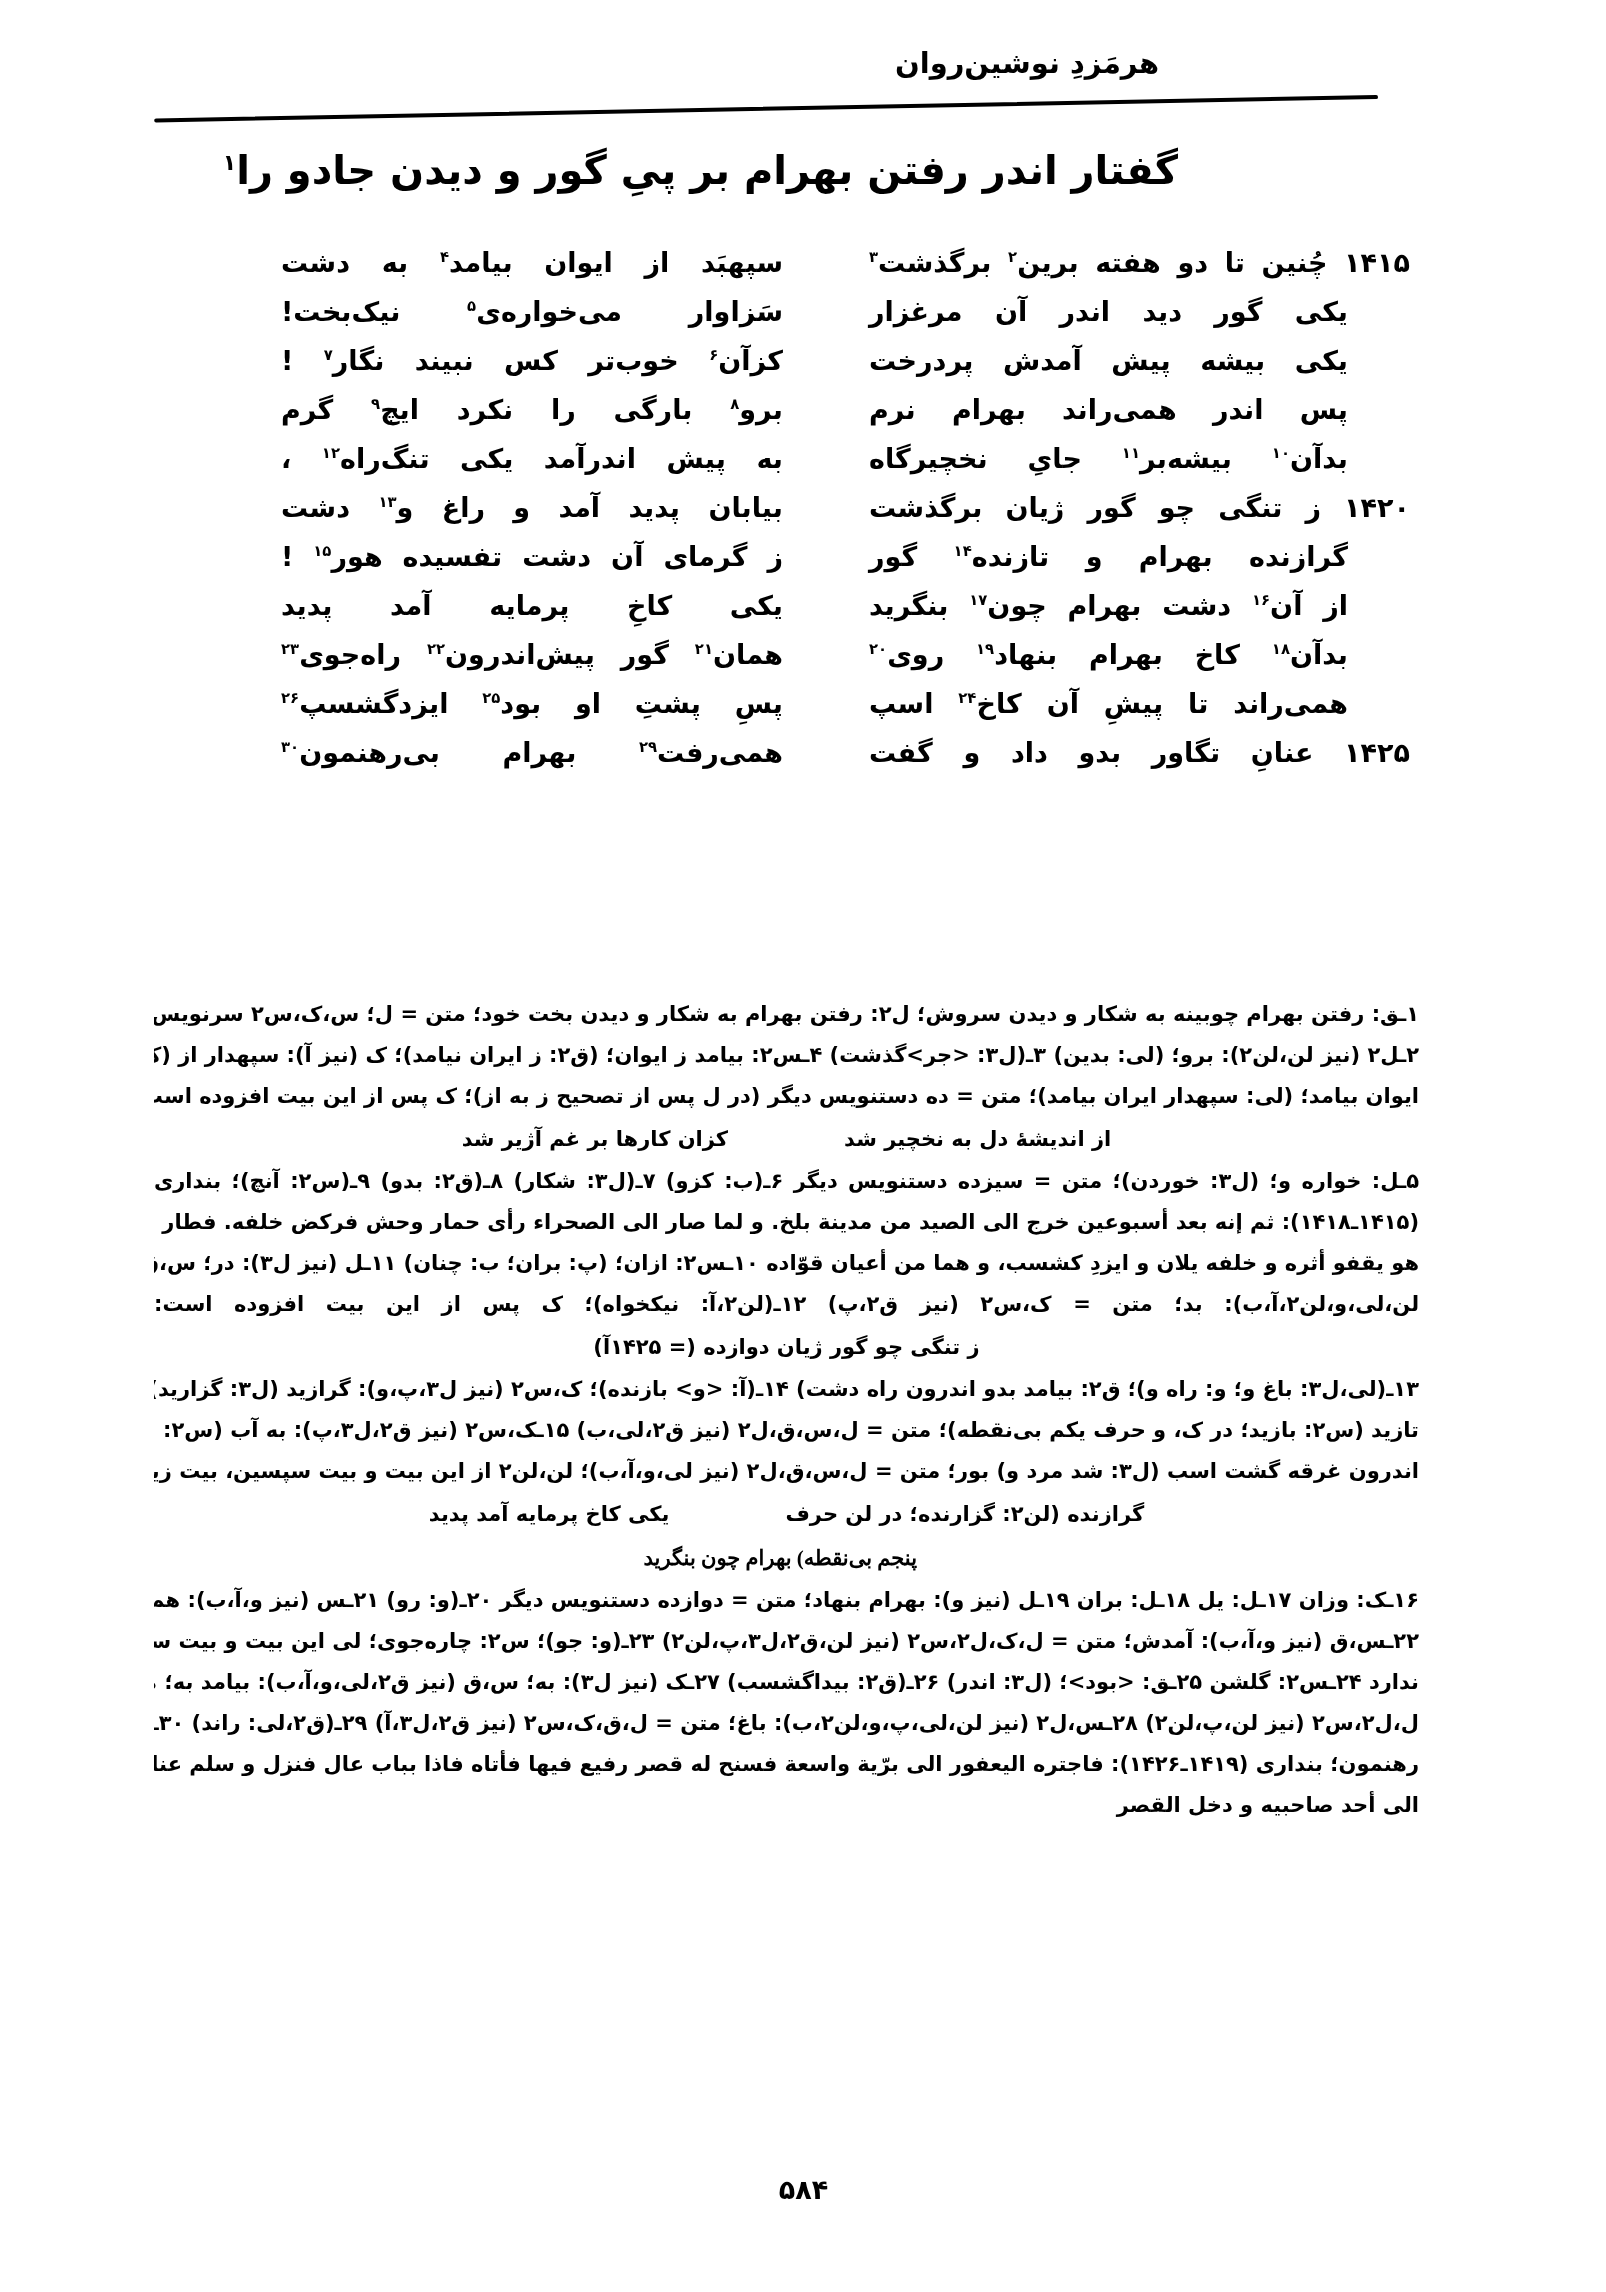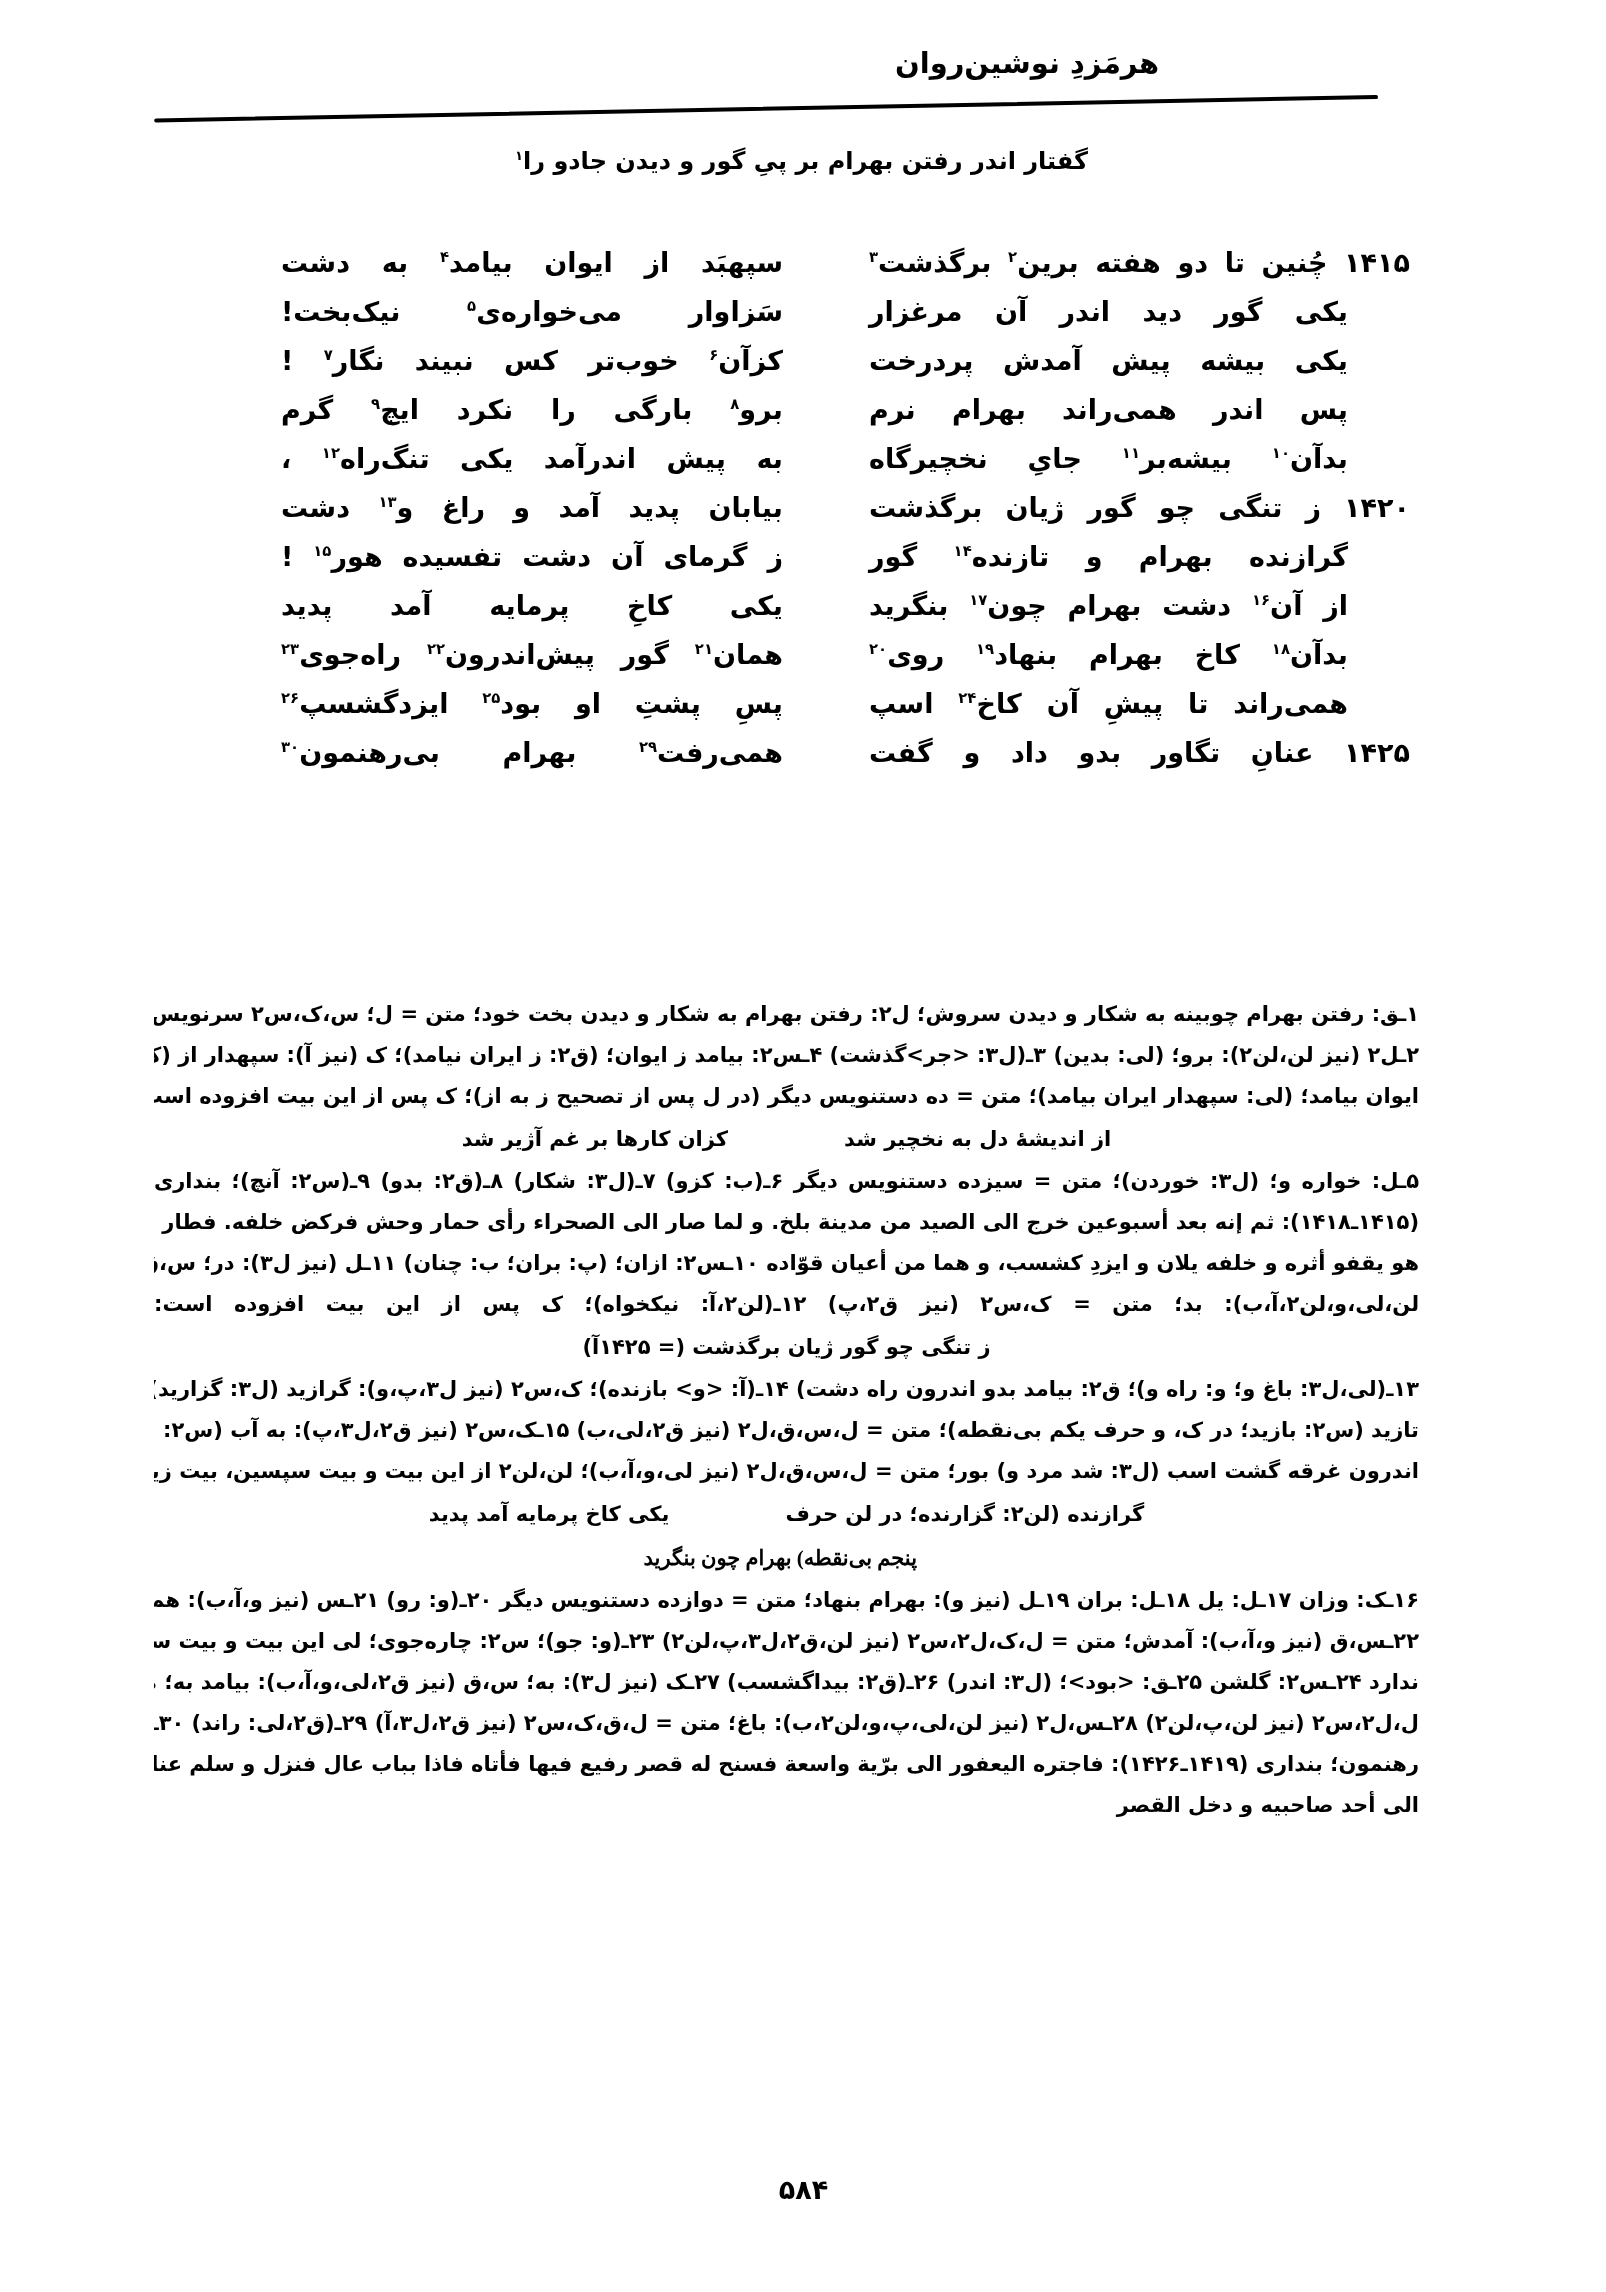--- a/index.html
+++ b/index.html
@@ -16,21 +16,21 @@
   }
   .head-rule {
     position: absolute; top: 95px; left: 154px; width: 1224px; height: 3.9px;
     background: #000; transform: rotate(-1.1deg); transform-origin: right center;
     border-radius: 1.9px;
   }
 
   
   .section-title {
     position: absolute; top: 147px; left: 425px; width: 753px;
-    text-align: center; font-size: 24px; font-weight: bold; direction: rtl; white-space: nowrap;
+    text-align: center; font-size: 40px; font-weight: bold; direction: rtl; white-space: nowrap;
   }
   .section-title sup, .verse sup, .fn sup { font-size: 0.55em; vertical-align: super; line-height: 0; }
 
   
   .poem { position: absolute; top: 230px; left: 251px; width: 1159px; height: 714px; }
   .hemi-col { position: absolute; top: 8px; width: 541px; margin-left: 30px; }
   .hemi-col.right { right: 0; }
   .hemi-col.left { left: 0; width: 502px; }
   .verse {
     height: 49px; line-height: 49px; font-size: 27px; font-weight: bold;
@@ -104,21 +104,21 @@
     <div class="fn">ایوان بیامد؛ (لی: سپهدار ایران بیامد)؛ متن = ده دستنویس دیگر (در ل پس از تصحیح ز به از)؛ ک پس از این بیت افزوده است:</div>
     <div class="fn-couplet">
       <span>از اندیشهٔ دل به نخچیر شد</span>
       <span>کزان کارها بر غم آژیر شد</span>
     </div>
     <div class="fn">۵ـل: خواره و؛ (ل۳: خوردن)؛ متن = سیزده دستنویس دیگر ۶ـ(ب: کزو) ۷ـ(ل۳: شکار) ۸ـ(ق۲: بدو) ۹ـ(س۲: آنچ)؛ بنداری</div>
     <div class="fn">(۱۴۱۵ـ۱۴۱۸): ثم إنه بعد أسبوعین خرج الی الصید من مدینة بلخ. و لما صار الی الصحراء رأی حمار وحش فرکض خلفه. فطار و</div>
     <div class="fn">هو یقفو أثره و خلفه یلان و ایزدِ کشسب، و هما من أعیان قوّاده ۱۰ـس۲: ازان؛ (پ: بران؛ ب: چنان) ۱۱ـل (نیز ل۳): در؛ س،ق،ل۲ (نیز</div>
     <div class="fn">لن،لی،و،لن۲،آ،ب): بد؛ متن = ک،س۲ (نیز ق۲،پ) ۱۲ـ(لن۲،آ: نیکخواه)؛ ک پس از این بیت افزوده است:</div>
     <div class="fn-couplet">
-      <span>ز تنگی چو گور ژیان برگذشت (= ۱۴۲۵آ)</span>
+      <span>ز تنگی چو گور ژیان دوازده (= ۱۴۲۵آ)</span>
     </div>
     <div class="fn">۱۳ـ(لی،ل۳: باغ و؛ و: راه و)؛ ق۲: بیامد بدو اندرون راه دشت) ۱۴ـ(آ: &lt;و&gt; بازنده)؛ ک،س۲ (نیز ل۳،پ،و): گرازید (ل۳: گزارید) بهرام و</div>
     <div class="fn">تازید (س۲: بازید؛ در ک، و حرف یکم بی‌نقطه)؛ متن = ل،س،ق،ل۲ (نیز ق۲،لی،ب) ۱۵ـک،س۲ (نیز ق۲،ل۳،پ): به آب (س۲: بداب)</div>
     <div class="fn">اندرون غرقه گشت اسب (ل۳: شد مرد و) بور؛ متن = ل،س،ق،ل۲ (نیز لی،و،آ،ب)؛ لن،لن۲ از این بیت و بیت سپسین، بیت زیر را ساخته‌اند:</div>
     <div class="fn-couplet">
       <span>گرازنده (لن۲: گزارنده؛ در لن حرف</span>
       <span>یکی کاخ پرمایه آمد پدید</span>
     </div>
     <div class="fn-couplet" style="justify-content:flex-start; padding-right:502px;font-family:Liberation Serif, serif;">
       <span>پنجم بی‌نقطه) بهرام چون بنگرید</span>

